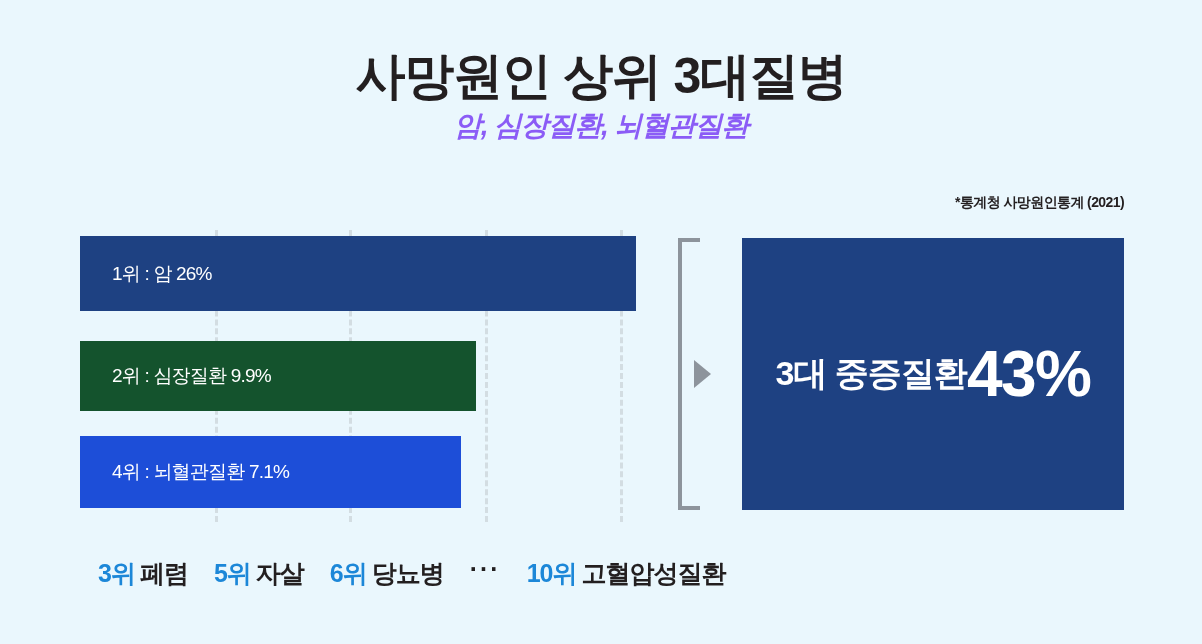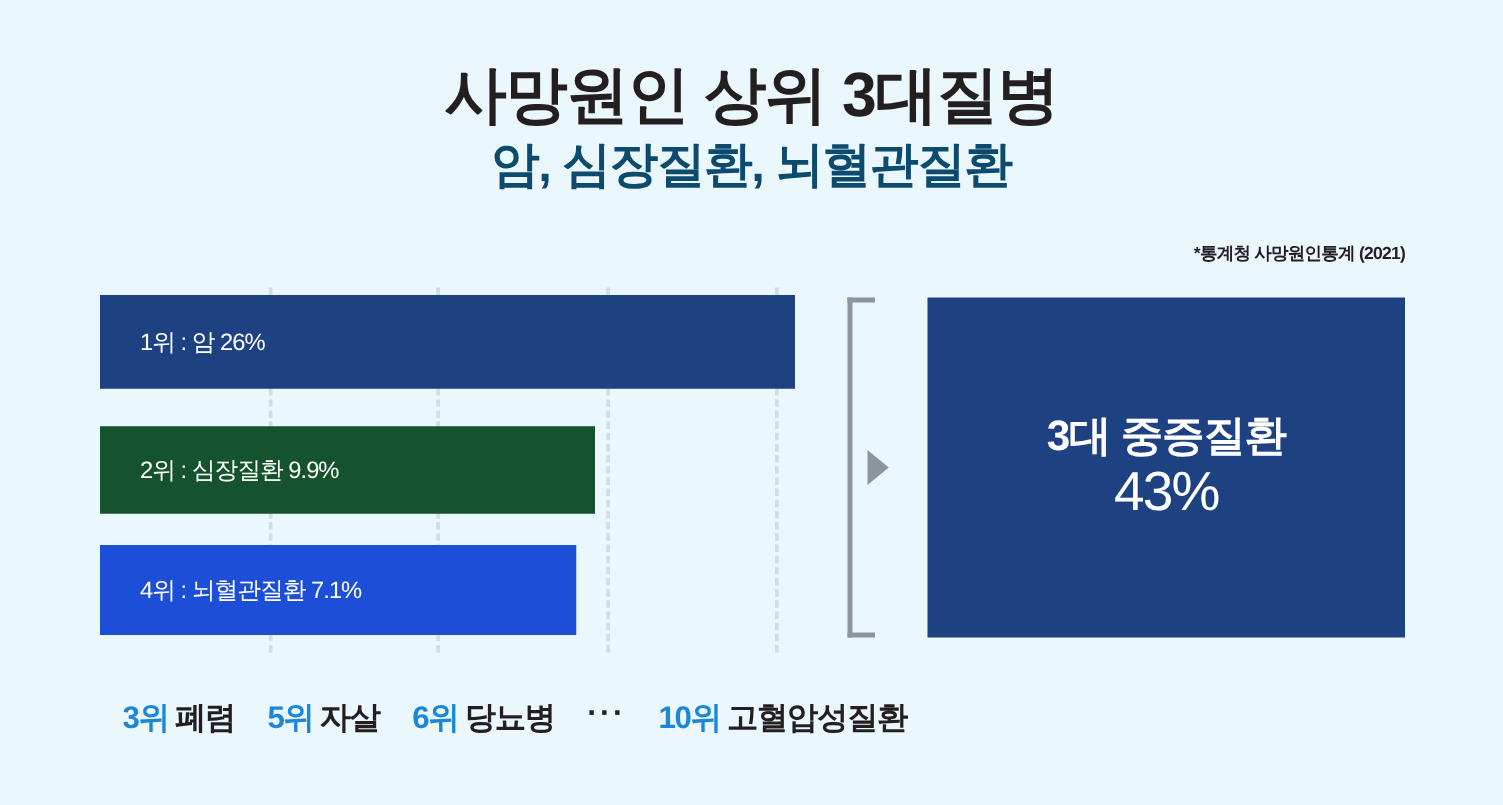--- a/index.html
+++ b/index.html
@@ -34,25 +34,26 @@
   .title-line1 {
     display: block;
     font-size: 50px;
     font-weight: 700;
     letter-spacing: -1.2px;
     color: #231f20;
     line-height: 1.28;
   }
   .title-line2 {
     display: block;
-    font-size: 39px;
+    font-size: 28px;
     font-weight: 700;
     letter-spacing: -1.2px;
-    color: #0c4a6e;
+    color: #8b5cf6;
     line-height: 1.28;
+    font-style: italic;
   }
 
   
   .source-note {
     position: absolute;
     right: 78px;
     top: 194px;
     font-size: 14px;
     font-weight: 700;
     letter-spacing: -0.6px;
@@ -137,35 +138,35 @@
 
   
   .highlight-panel {
     position: absolute;
     left: 742px;
     top: 238px;
     width: 382px;
     height: 272px;
     background: #1e4182;
     display: flex;
-    flex-direction: column;
+    flex-direction: row;
     align-items: center;
     justify-content: center;
   }
   .highlight-label {
     color: #ffffff;
     font-size: 34px;
     font-weight: 700;
     letter-spacing: -1px;
     line-height: 1.1;
   }
   .highlight-value {
     color: #ffffff;
-    font-size: 44px;
-    font-weight: 400;
+    font-size: 64px;
+    font-weight: 700;
     letter-spacing: -1.5px;
     line-height: 1.05;
     margin-top: 2px;
   }
 
   
   .legend {
     position: absolute;
     left: 98px;
     top: 557px;

